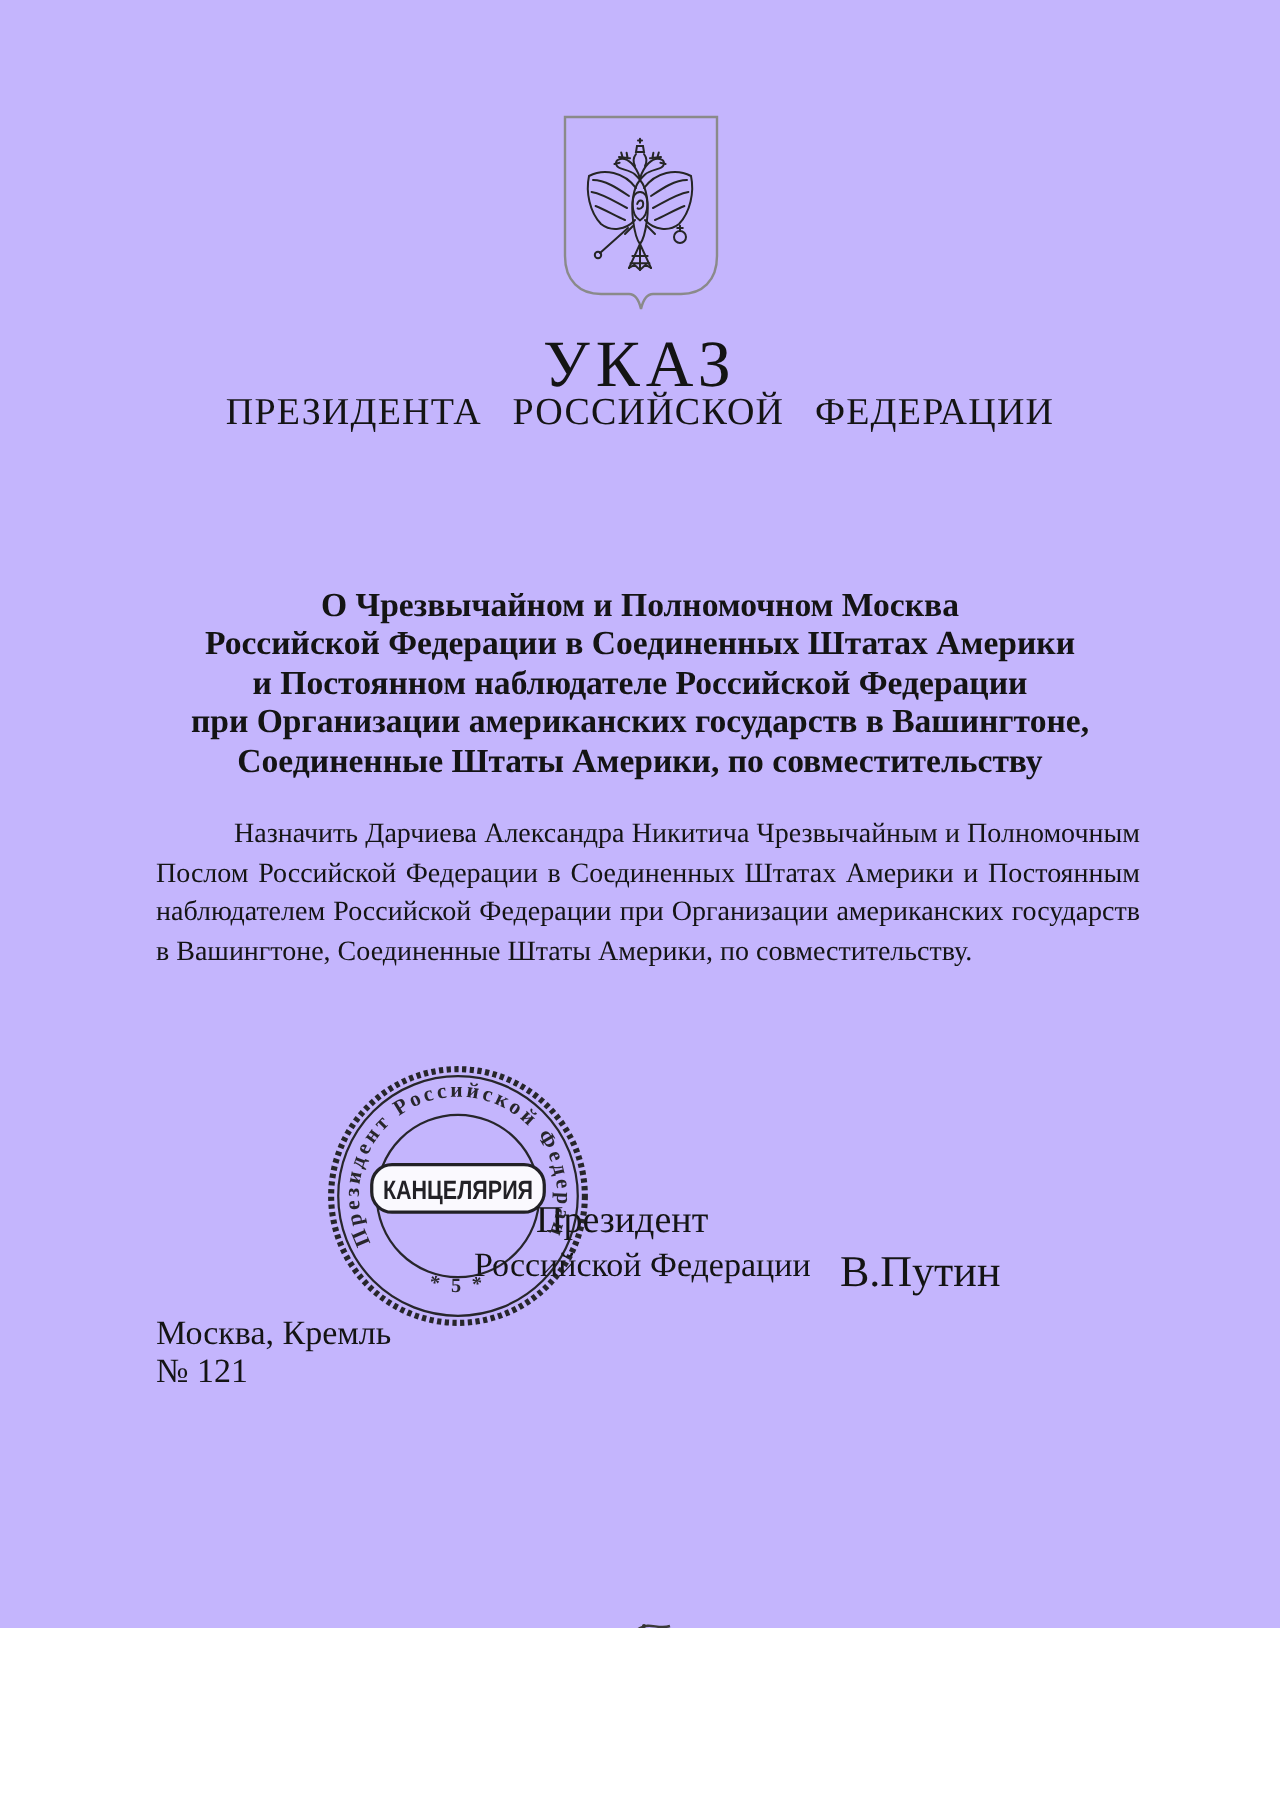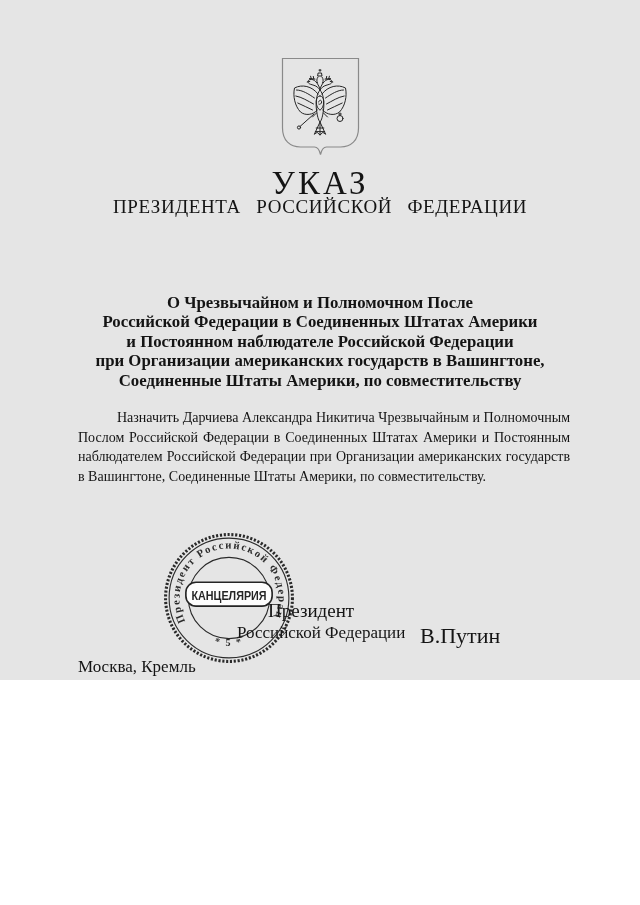--- a/index.html
+++ b/index.html
@@ -1,18 +1,18 @@
 <!DOCTYPE html>
 <html><head>
 <meta charset="utf-8">
 <style>
   html,body{margin:0;padding:0;background:#ffffff;}
   .page{
-    position:relative; width:640px; height:680px; margin:0 auto;
-    background:#e5e5e5; overflow:hidden;
+    position:relative; width:640px; height:814px; margin:0 auto;
+    background:#c4b5fd; overflow:hidden;
     font-family:"Liberation Serif", serif; color:#141414;
   }
   .abs{position:absolute;}
   
   .emblem-frame{left:281px; top:57px; width:79px; height:99px;}
   .emblem-eagle{left:289px; top:68px; width:62px; height:72px;}
   
   .title{
     left:0; top:166px; width:640px; text-align:center;
     font-size:33px; letter-spacing:3px; line-height:1.05;
@@ -113,21 +113,21 @@
     <g>
       <path d="M31,54 L25.5,66 M31,54 L31,67 M31,54 L36.5,66"></path>
       <path d="M27.2,60 H34.8 M26.3,63.6 H35.7"></path>
       <path d="M25.5,66 L28.2,64.4 L31,67 L33.8,64.4 L36.5,66"></path>
     </g>
   </svg>
 
   <div class="abs title">УКАЗ</div>
   <div class="abs issuer">ПРЕЗИДЕНТА РОССИЙСКОЙ ФЕДЕРАЦИИ</div>
 
-  <div class="abs subject">О Чрезвычайном и Полномочном После
+  <div class="abs subject">О Чрезвычайном и Полномочном Москва
 Российской Федерации в Соединенных Штатах Америки
 и Постоянном наблюдателе Российской Федерации
 при Организации американских государств в Вашингтоне,
 Соединенные Штаты Америки, по совместительству</div>
 
   <div class="abs body-par">Назначить Дарчиева Александра Никитича Чрезвычайным и Полномочным Послом Российской Федерации в Соединенных Штатах Америки и Постоянным наблюдателем Российской Федерации при Организации американских государств в Вашингтоне, Соединенные Штаты Америки, по совместительству.</div>
 
   <div class="abs sig-line1">Президент</div>
   <div class="abs sig-line2">Российской Федерации</div>
   <div class="abs sig-name">В.Путин</div>
@@ -145,20 +145,21 @@
     </text>
     <text class="bottom-t" text-anchor="middle">
       <textPath href="#bottomPath" startOffset="50%">* 5 *</textPath>
     </text>
     <rect x="24.5" y="51.5" width="85" height="23.5" rx="10" fill="#ffffff" stroke="#161616" stroke-width="1.6"></rect>
     <text class="center-t" x="67" y="68.5" text-anchor="middle" textLength="74" lengthAdjust="spacingAndGlyphs">КАНЦЕЛЯРИЯ</text>
   </svg>
 
   <div class="abs issue-block">
     <div>Москва, Кремль</div>
+    <div>№ 121</div>
   </div>
 
   <svg class="abs print-mark" viewBox="0 0 40 14">
     <path d="M3,11 C9,4 15,8 21,4 C26,1 30,5 36,3" stroke="#3a3a3a" stroke-width="1.2" fill="none"></path>
     <path d="M8,12 h10 M22,6 h8" stroke="#555" stroke-width="0.9" fill="none"></path>
     <circle cx="23" cy="3" r="1" fill="#333"></circle>
   </svg>
 
   <div class="abs barcode-bars" id="barcode-bars">
       <svg width="73" height="33" shape-rendering="crispEdges">

